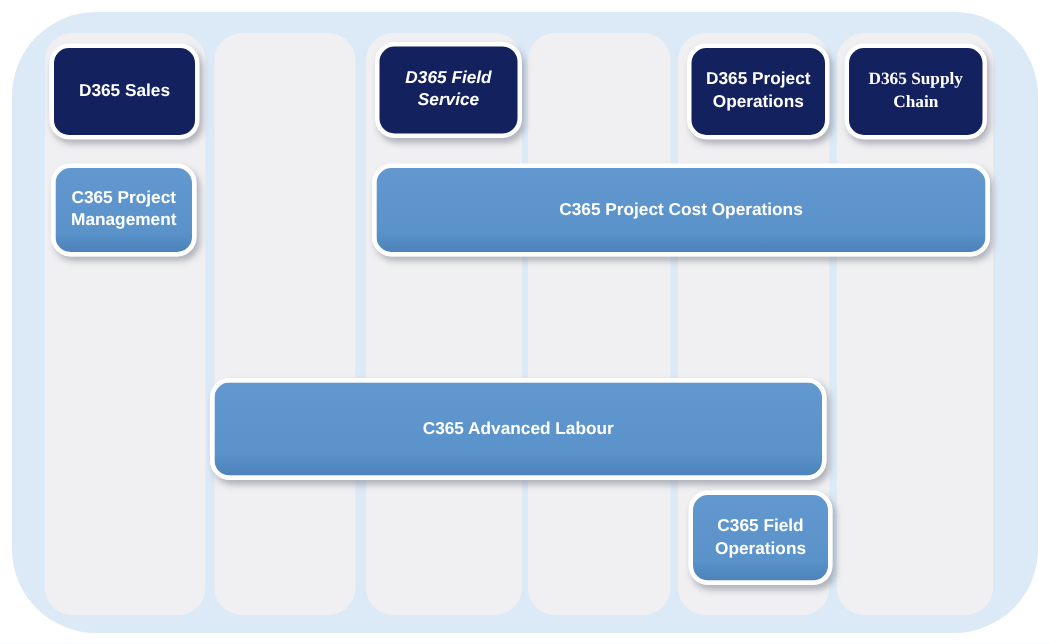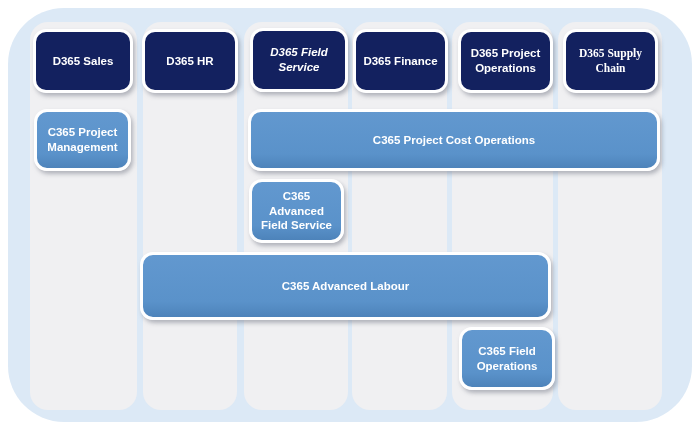--- a/index.html
+++ b/index.html
@@ -63,32 +63,27 @@
   <div class="panel"></div>
 
   <div class="lane" style="left:30px;  width:107px;"></div>
   <div class="lane" style="left:143px; width:94px;"></div>
   <div class="lane" style="left:244px; width:104px;"></div>
   <div class="lane" style="left:352px; width:95px;"></div>
   <div class="lane" style="left:452px; width:101px;"></div>
   <div class="lane" style="left:558px; width:104px;"></div>
 
   <div class="box product" style="left:33px;  top:29px; width:100px; height:64px;">D365 Sales</div>
-  <div class="box product" style="left:142px; top:29px; width:96px;  height:64px;">D365 HR</div>
   <div class="box product" style="left:250px; top:28px; width:98px;  height:64px;font-style:italic;">D365 Field
 Service</div>
-  <div class="box product" style="left:353px; top:29px; width:95px;  height:64px;">D365 Finance</div>
   <div class="box product" style="left:458px; top:29px; width:95px;  height:64px;text-align:center;">D365 Project
 Operations</div>
   <div class="box product" style="left:563px; top:29px; width:95px;  height:64px;font-family:Liberation Serif, serif;">D365 Supply
 Chain</div>
 
   <div class="box addon" style="left:34px;  top:109px; width:97px;  height:62px;">C365 Project
 Management</div>
   <div class="box addon" style="left:248px; top:109px; width:412px; height:62px;">C365 Project Cost Operations</div>
-  <div class="box addon" style="left:249px; top:179px; width:95px;  height:64px;">C365
-Advanced
-Field Service</div>
   <div class="box addon" style="left:140px; top:252px; width:411px; height:68px;text-align:right;">C365 Advanced Labour</div>
   <div class="box addon" style="left:459px; top:327px; width:96px;  height:63px;">C365 Field
 Operations</div>
 
 </div>
 
 </body></html>

